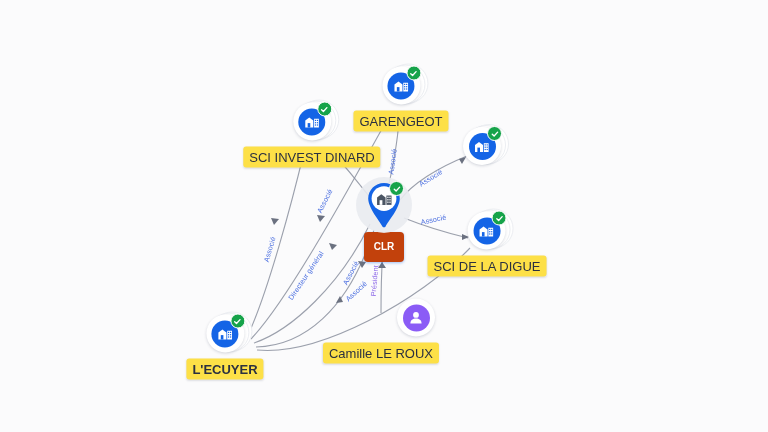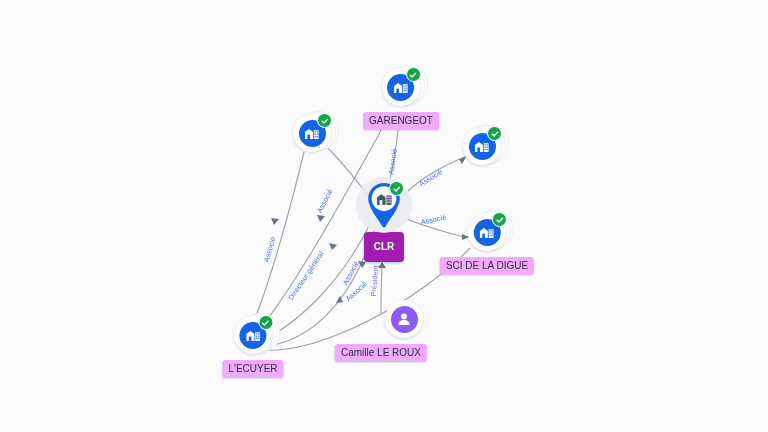--- a/index.html
+++ b/index.html
@@ -109,23 +109,23 @@
     border: 1.6px solid #ffffff;
     display: flex;
     align-items: center;
     justify-content: center;
   }
   .badge svg { display: block; }
 
   
   .node-label {
     margin-top: 2px;
-    background: #f0abfc;
+    background: #fde047;
     color: #2b3040;
-    font-size: 10px;
+    font-size: 13px;
     line-height: 1;
     padding: 4px 6px;
     border-radius: 3px;
     white-space: nowrap;
     box-shadow: 0 1px 2px rgba(30,40,70,.13);
   }
 
   
   .node.center .node-art {
     width: 62px;
@@ -153,21 +153,21 @@
     position: absolute;
     top: 9px;
     left: 0;
     width: 38px;
     display: flex;
     align-items: center;
     justify-content: center;
   }
   .node.center .node-label {
     margin-top: -4px;
-    background: #a21caf;
+    background: #c2410c;
     color: #ffffff;
     font-size: 10px;
     font-weight: bold;
     padding: 10px 10px;
     border-radius: 4px;
     box-shadow: 0 1px 3px rgba(20,100,230,.4);
   }
 </style>
 </head>
 <body>
@@ -261,20 +261,21 @@
             <rect x="3.4" y="9.6" width="2.6" height="4.4" fill="#1464e6"></rect>
           </svg>
         </div>
         <div class="badge">
           <svg width="8" height="8" viewBox="0 0 10 10">
             <path d="M1.6 5.2 L3.9 7.4 L8.3 2.7" stroke="#ffffff" stroke-width="1.7" fill="none" stroke-linecap="round" stroke-linejoin="round"></path>
           </svg>
         </div>
       </div>
     </div>
+    <div class="node-label">SCI INVEST DINARD</div>
   </div>
 
   <div class="node" style="left:482px; top:146px;">
     <div class="node-art">
       <div class="stack s1"></div>
       <div class="stack s2"></div>
       <div class="disc">
         <div class="disc-inner">
           <svg width="16" height="16" viewBox="0 0 16 16">
             <path d="M1 14 V7 L5 4 L9 7 V14 Z" fill="#ffffff"></path>
@@ -318,21 +319,21 @@
         <div class="badge">
           <svg width="8" height="8" viewBox="0 0 10 10">
             <path d="M1.6 5.2 L3.9 7.4 L8.3 2.7" stroke="#ffffff" stroke-width="1.7" fill="none" stroke-linecap="round" stroke-linejoin="round"></path>
           </svg>
         </div>
       </div>
     </div>
     <div class="node-label">SCI DE LA DIGUE</div>
   </div>
 
-  <div class="node" style="left:253px; top:345px;">
+  <div class="node" style="left:225px; top:345px;font-weight:bold;">
     <div class="node-art">
       <div class="stack s1"></div>
       <div class="stack s2"></div>
       <div class="disc">
         <div class="disc-inner">
           <svg width="16" height="16" viewBox="0 0 16 16">
             <path d="M1 14 V7 L5 4 L9 7 V14 Z" fill="#ffffff"></path>
             <path d="M9.8 14 V5.2 H14.6 V14 Z" fill="#ffffff"></path>
             <rect x="10.6" y="6.3" width="1.2" height="1.2" fill="#1464e6"></rect>
             <rect x="12.6" y="6.3" width="1.2" height="1.2" fill="#1464e6"></rect>

